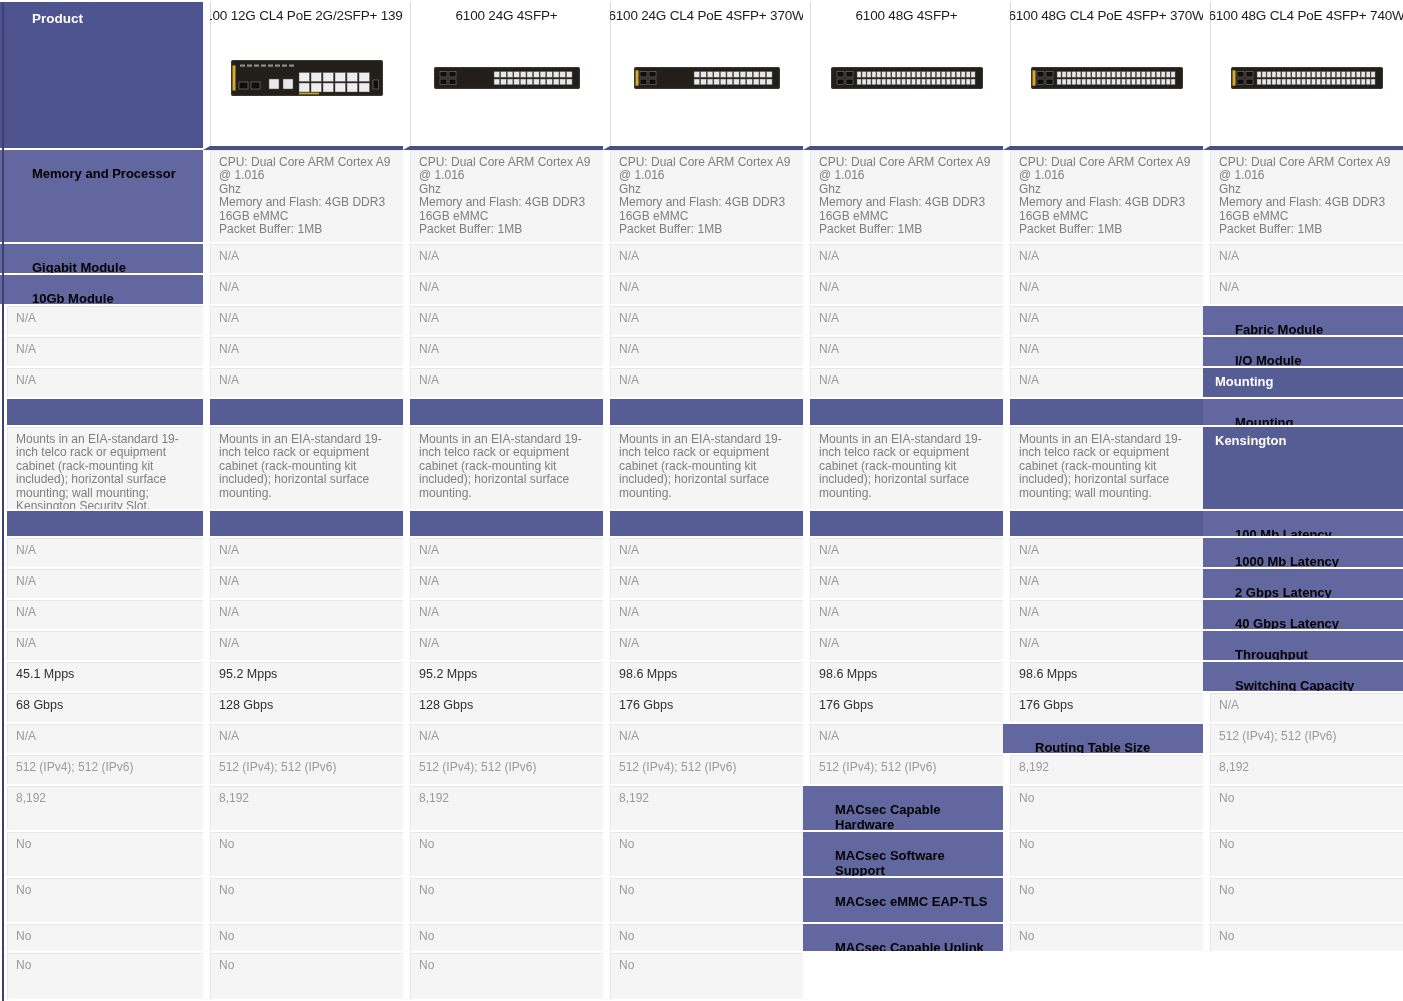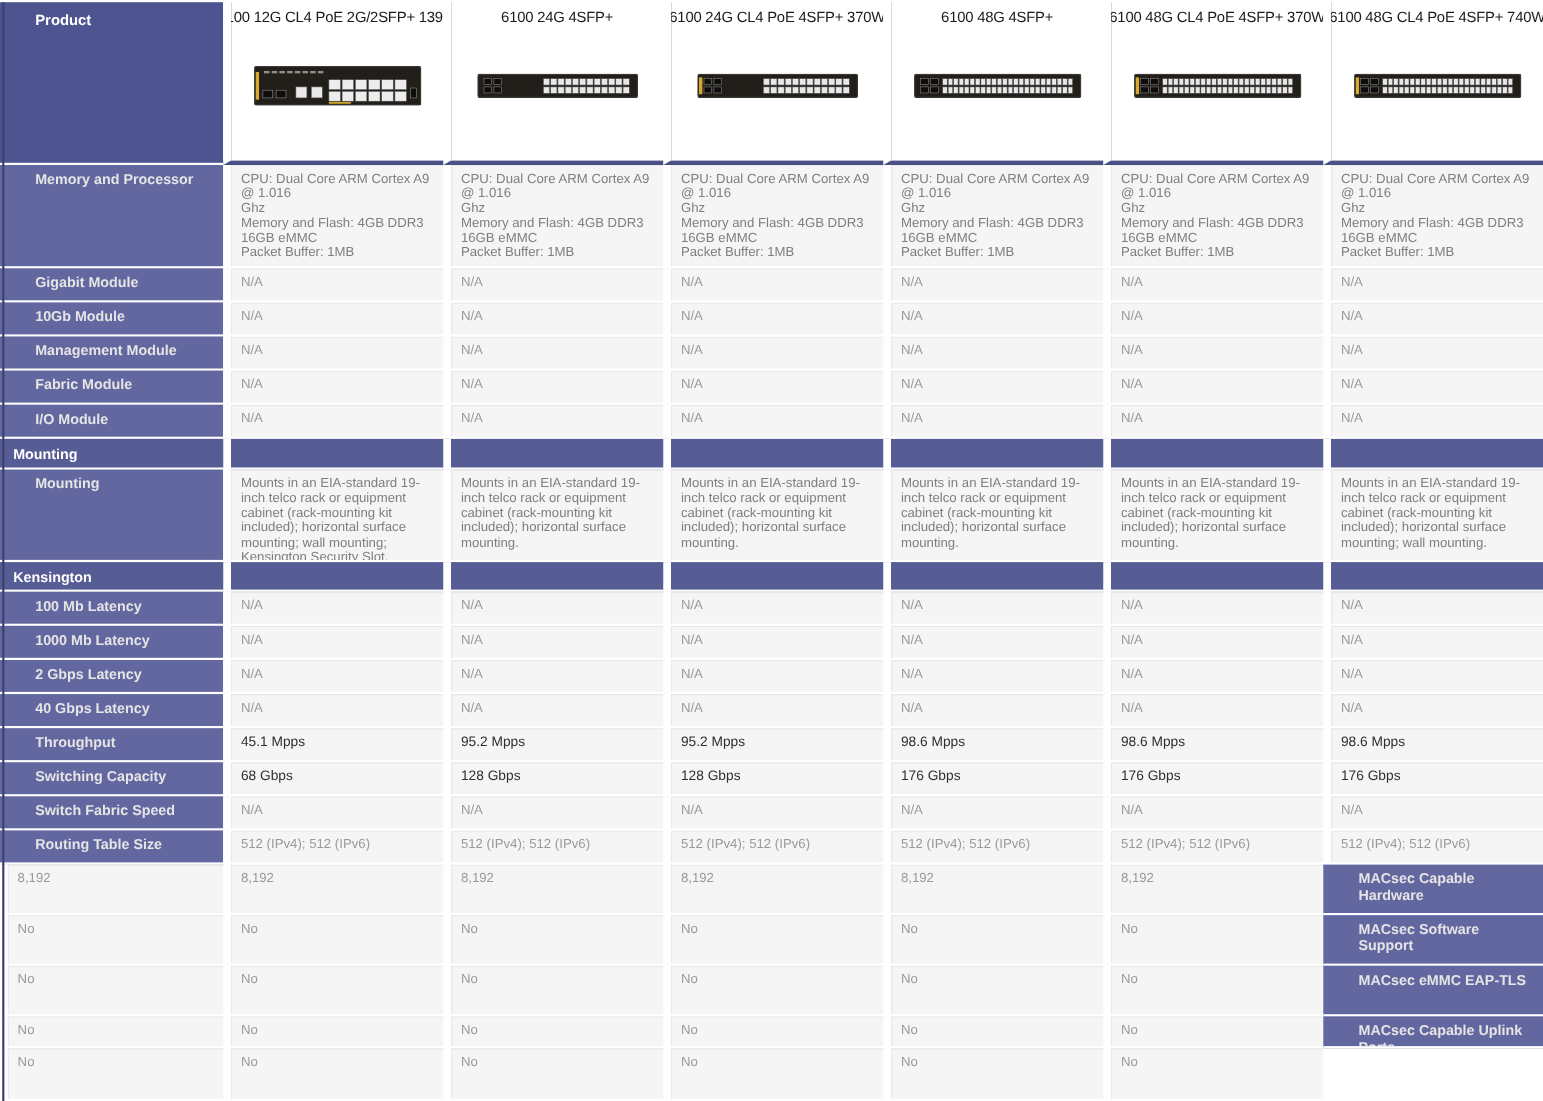--- a/index.html
+++ b/index.html
@@ -12,22 +12,22 @@
     grid-template-rows:148px 94px 31px 31px 31px 31px 31px 28px 84px 27px 31px 31px 31px 31px 31px 31px 31px 31px 46px 46px 46px 29px 48px;
     width:1403px;
   }
   .cell{box-sizing:border-box;overflow:hidden;}
   
   .corner{
     background:#4e548f;color:#fff;font-weight:bold;font-size:13.5px;
     padding:9px 6px 0 32px;border-bottom:2px solid #fff;
   }
   .lab{
-    background:#6267a0;color:#e5e5e5;font-weight:bold;font-size:13px;line-height:15px;
-    padding:5px 10px 0 32px;border-bottom:2px solid #fff;
+    background:#6267a0;color:#000000;font-weight:bold;font-size:13px;line-height:15px;
+    padding:16px 10px 0 32px;border-bottom:2px solid #fff;
   }
   .sec-lab{
     background:#565c94;color:#fff;font-weight:bold;font-size:13px;
     padding:6px 6px 0 12px;border-bottom:2px solid #fff;
   }
   .sec-fill{
     background:#565c94;border-left:7px solid #fff;border-bottom:2px solid #fff;
   }
   
   .product{
@@ -407,21 +407,20 @@
   </div>
       <div class="cell data">
     <span class="val">N/A</span>
   </div>
       <div class="cell data">
     <span class="val">N/A</span>
   </div>
       <div class="cell data">
     <span class="val">N/A</span>
   </div>
-      <div class="cell lab">Management Module</div>
       <div class="cell data">
     <span class="val">N/A</span>
   </div>
       <div class="cell data">
     <span class="val">N/A</span>
   </div>
       <div class="cell data">
     <span class="val">N/A</span>
   </div>
       <div class="cell data">
@@ -611,21 +610,20 @@
   </div>
       <div class="cell data strong">
     <span class="val">176 Gbps</span>
   </div>
       <div class="cell data strong">
     <span class="val">176 Gbps</span>
   </div>
       <div class="cell data strong">
     <span class="val">176 Gbps</span>
   </div>
-      <div class="cell lab">Switch Fabric Speed</div>
       <div class="cell data">
     <span class="val">N/A</span>
   </div>
       <div class="cell data">
     <span class="val">N/A</span>
   </div>
       <div class="cell data">
     <span class="val">N/A</span>
   </div>
       <div class="cell data">

